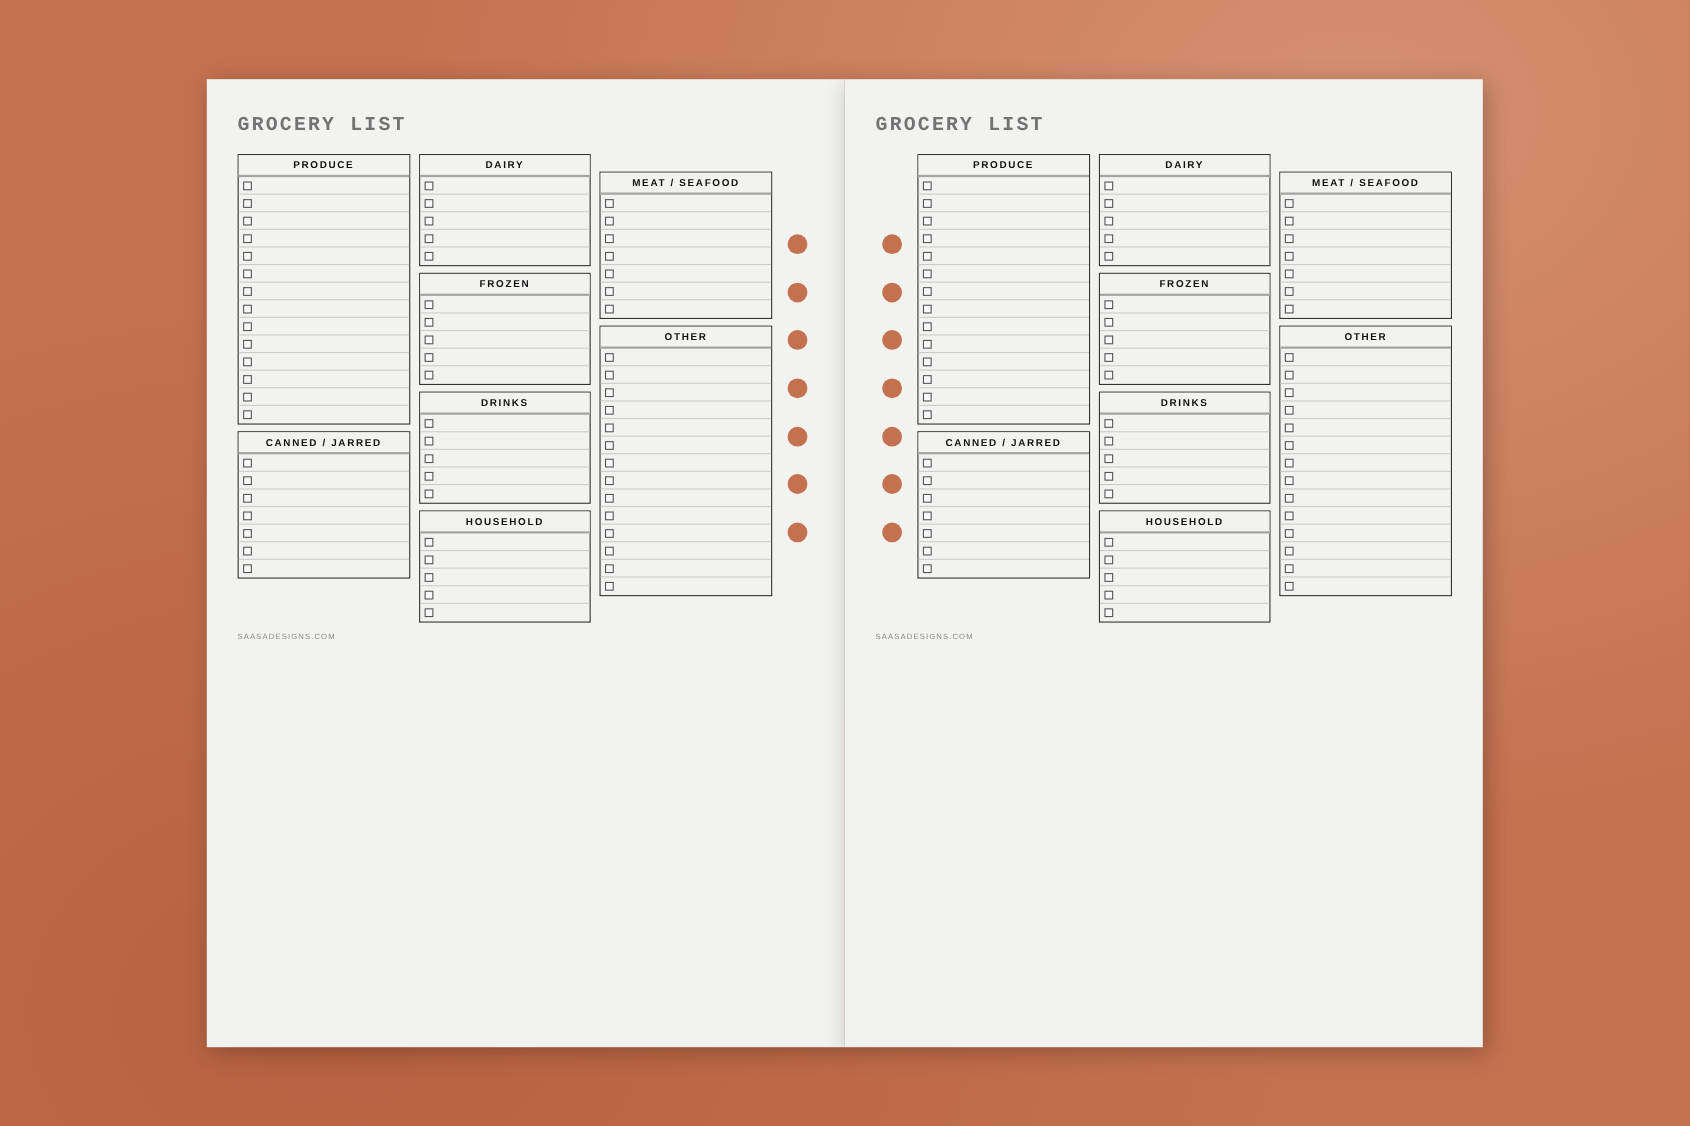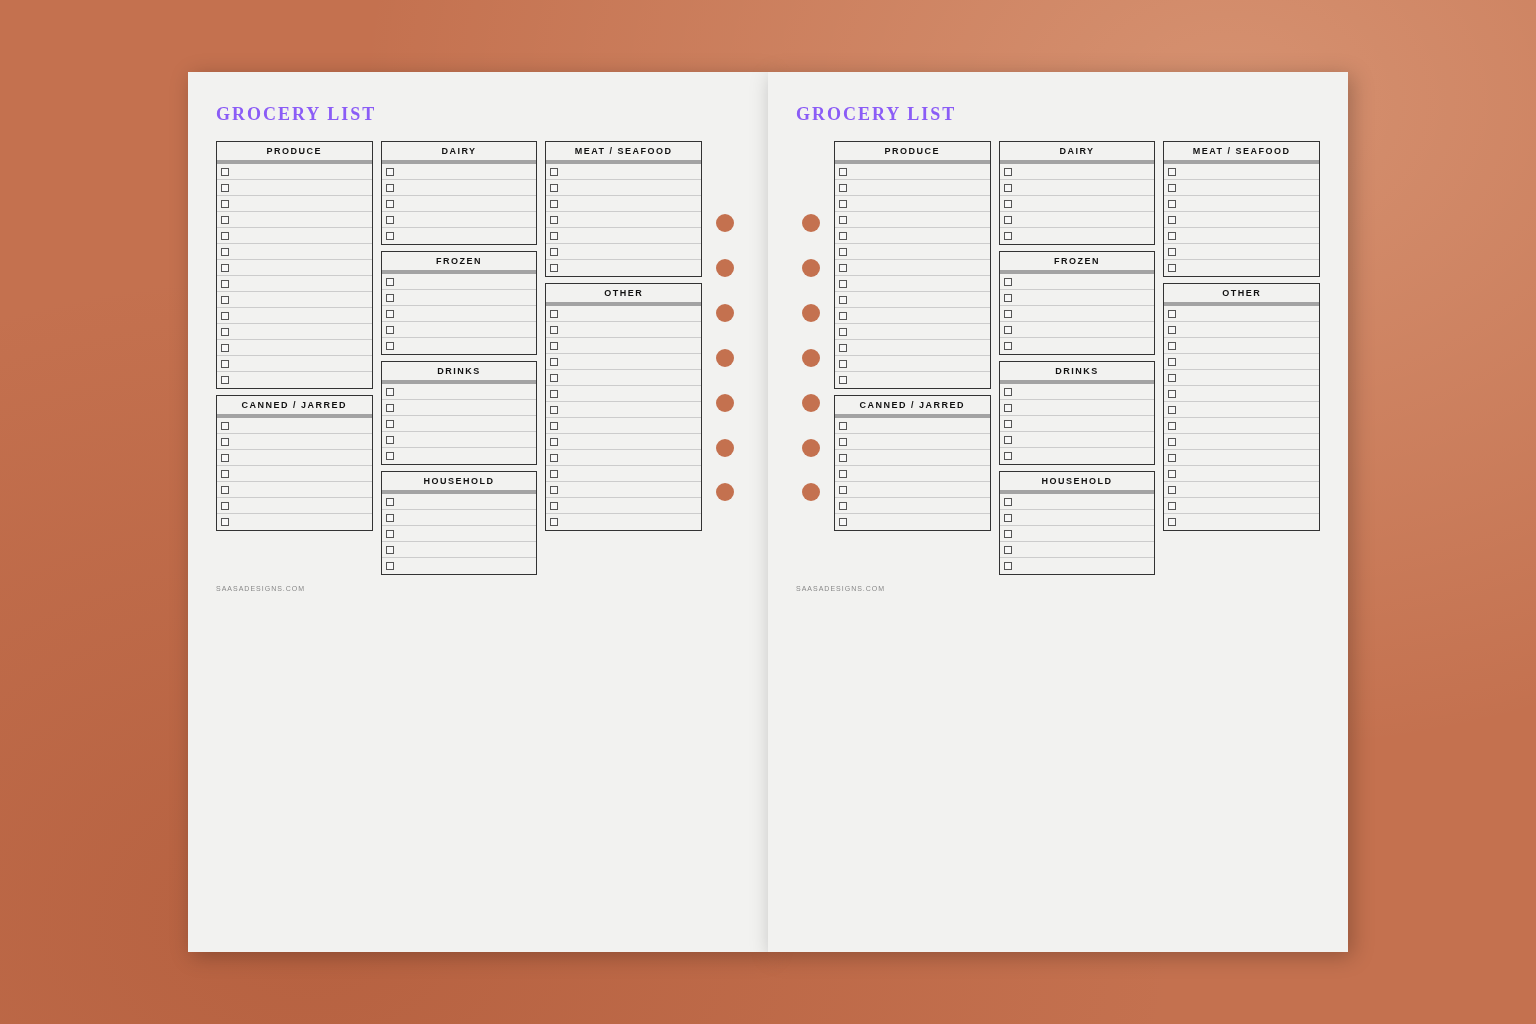--- a/index.html
+++ b/index.html
@@ -40,22 +40,22 @@
 
     .page-right {
       margin-left: 0;
     }
 
     .page-title {
       font-size: 18px;
       font-weight: 900;
       letter-spacing: 2px;
       text-transform: uppercase;
-      font-family: Liberation Serif, serif;
-      color: #8b5cf6;
+      font-family: Liberation Mono, monospace;
+      color: #737373;
       margin-bottom: 16px;
     }
 
     .columns-wrapper {
       display: flex;
       gap: 8px;
       position: relative;
     }
 
     .col {
@@ -71,21 +71,21 @@
     }
 
     .section-header {
       text-align: center;
       font-size: 9px;
       font-weight: 700;
       letter-spacing: 1.5px;
       text-transform: uppercase;
       font-family: 'Arial', sans-serif;
       padding: 4px 2px;
-      border-bottom: 4px solid #a3a3a3;
+      border-bottom: 2px solid #a3a3a3;
       color: #111;
       background: #f2f2f0;
     }
 
     .check-row {
       display: flex;
       align-items: center;
       padding: 2px 4px;
       border-bottom: 1px solid #ccc;
       min-height: 16px;
@@ -138,20 +138,21 @@
       min-width: 130px;
     }
 
     .col2 {
       min-width: 118px;
       justify-content: center;
     }
 
     .col3 {
       min-width: 130px;
+      margin-top: 16px;
     }
   </style>
 </head>
 <body>
 
 <div class="pages-wrapper">
 
   <div class="page page-left">
     <div class="page-title">GROCERY LIST</div>
     <div class="columns-wrapper">

